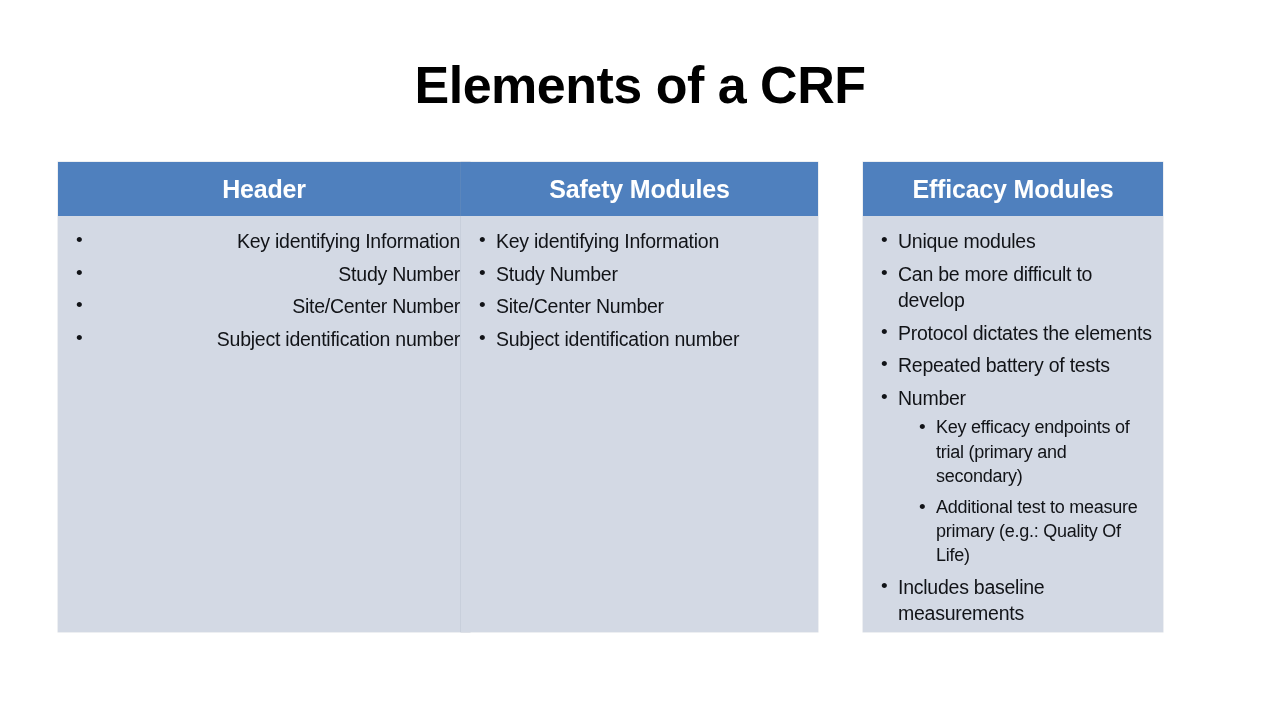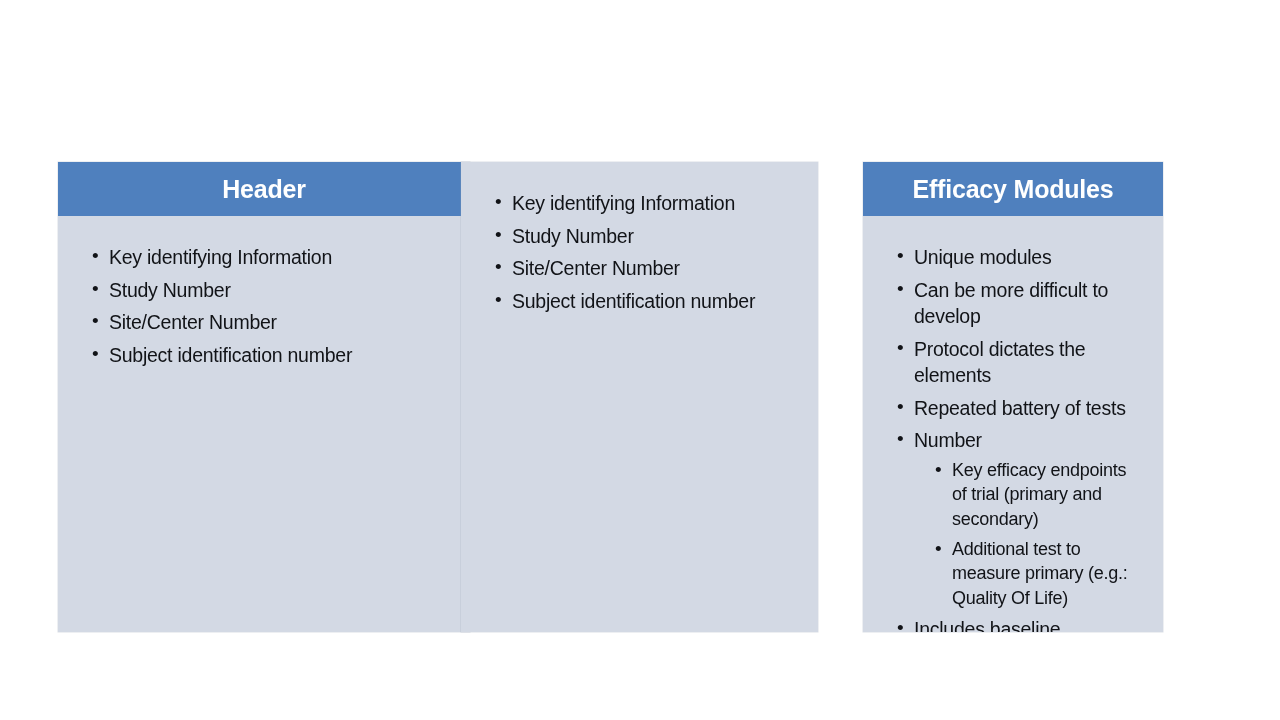--- a/index.html
+++ b/index.html
@@ -46,21 +46,21 @@
   }
 
   .card {
     position: absolute;
     top: 0;
     height: 470px;
     background: #d3d9e4;
     box-shadow: 0 0 0 0.5px rgba(150,160,180,0.35);
     overflow: hidden;
   }
-  .card.c1 { left: 0px;   width: 412px; }
+  .card.c1 { left: 0px;   width: 412px; text-align: right; }
   .card.c2 { left: 403px; width: 357px; }
   .card.c3 { left: 805px; width: 300px; }
 
   .card-header {
     height: 54px;
     background: #4f80be;
     display: flex;
     align-items: center;
     justify-content: center;
   }
@@ -72,21 +72,21 @@
     letter-spacing: -0.2px;
     white-space: nowrap;
   }
 
   .card-body {
     padding: 12px 10px 10px 14px;
   }
 
   ul.bullets {
     list-style: none;
-    margin: 16px;
+    margin: 0;
     padding: 0;
   }
   ul.bullets > li {
     position: relative;
     padding-left: 21px;
     margin: 0 0 6px 0;
     font-size: 19.5px;
     line-height: 1.36;
     color: #111317;
     letter-spacing: -0.25px;
@@ -123,38 +123,42 @@
     font-size: 19px;
     color: #111317;
   }
   li.has-sub { margin-bottom: 2px; }
 </style>
 </head>
 <body>
 
 <div class="slide">
 
+  <div class="slide-title">Elements of a CRF</div>
 
   <div class="columns">
 
     <div class="card c1">
       <div class="card-header">
         <span class="card-header-title">Header</span>
       </div>
       <div class="card-body">
         <ul class="bullets">
           <li><span>Key identifying Information</span></li>
           <li><span>Study Number</span></li>
           <li><span>Site/Center Number</span></li>
           <li><span>Subject identification number</span></li>
         </ul>
       </div>
     </div>
 
     <div class="card c2">
+      <div class="card-header">
+        <span class="card-header-title">Safety Modules</span>
+      </div>
       <div class="card-body">
         <ul class="bullets">
           <li><span>Key identifying Information</span></li>
           <li><span>Study Number</span></li>
           <li><span>Site/Center Number</span></li>
           <li><span>Subject identification number</span></li>
         </ul>
       </div>
     </div>
 

